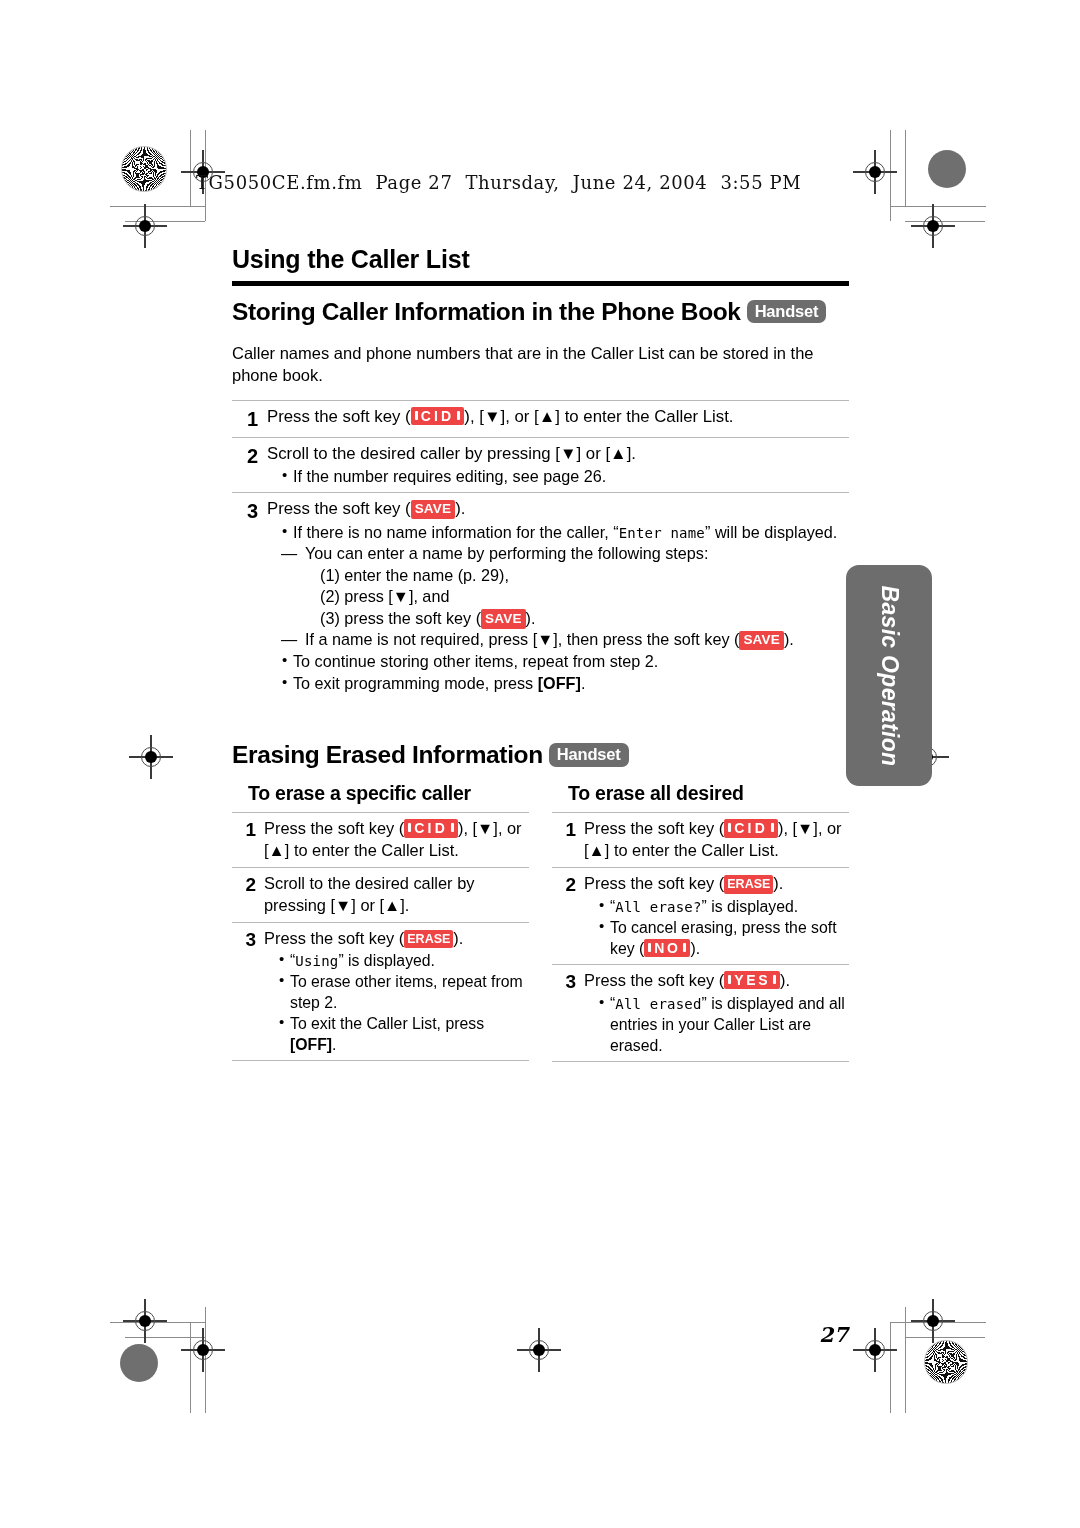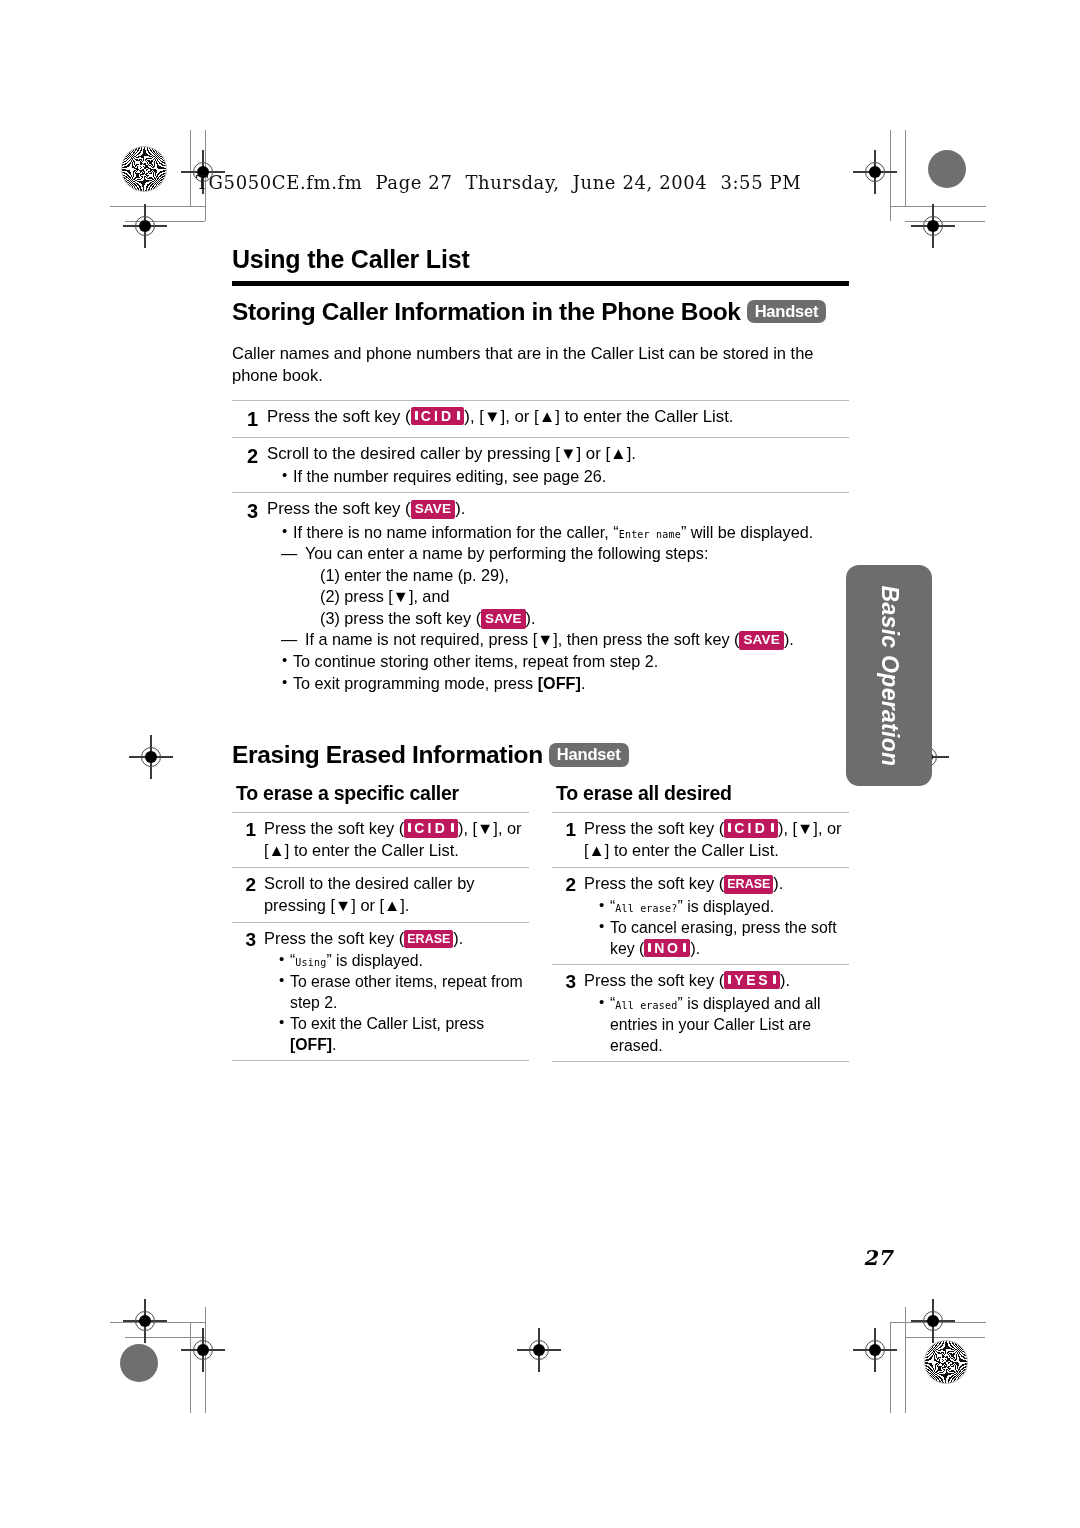--- a/index.html
+++ b/index.html
@@ -59,53 +59,53 @@
   .bullet:before{content:"\2022";position:absolute;left:2px;top:-1px;font-size:15px;}
   .dashitem{position:relative;padding-left:25px;font-size:16.2px;line-height:1.33;}
   .dashitem:before{content:"\2014";position:absolute;left:1px;top:0px;}
   .numitem{padding-left:40px;font-size:16.2px;line-height:1.33;}
   .indent-note{padding-left:13px;}
 
   .note-block{border-top:1.6px solid #b9b9b9;padding-top:7px;margin-top:0;}
   .note-block .bullet{padding-left:11px;}
 
   
-  .softkey{display:inline-block;background:#be185d;color:#fff;font-weight:bold;
+  .softkey{display:inline-block;background:#ef4444;color:#fff;font-weight:bold;
      vertical-align:1px;line-height:1.05;text-align:right;border-radius:2px;}
   .sk-cid{font-size:14px;padding:2px 4px 2px 4px;letter-spacing:3px;min-width:38px;}
   .sk-cid .pad{display:inline-block;width:3px;height:9px;background:#fff;border-radius:1px;
      vertical-align:1px;}
   .sk-cid .txt{display:inline-block;padding:0 3px;letter-spacing:3.2px;}
   .sk-save{font-size:13.5px;padding:2.5px 4px;letter-spacing:.2px;}
   .sk-erase{font-size:12.5px;padding:2.5px 3px;letter-spacing:0px;}
   .sk-no,.sk-yes{font-size:14px;padding:2px 4px;letter-spacing:2px;}
   .sk-no .txt,.sk-yes .txt{display:inline-block;padding:0 3px;letter-spacing:2.6px;}
   .sk-no .pad,.sk-yes .pad{display:inline-block;width:3px;height:9px;background:#fff;
      border-radius:1px;vertical-align:1px;}
 
   .hardkey{font-weight:bold;}
-  .disp{font-family:"DejaVu Sans Mono",monospace;font-size:10px;letter-spacing:.2px;}
+  .disp{font-family:"DejaVu Sans Mono",monospace;font-size:14px;letter-spacing:.2px;}
 
   
   .twocol{display:flex;gap:23px;margin-top:4px;}
   .col{width:297px;}
-  h2.subhead{font-size:19.5px;font-weight:bold;margin:0 0 7px 4px;letter-spacing:-.25px;}
+  h2.subhead{font-size:19.5px;font-weight:bold;margin:0 0 7px 16px;letter-spacing:-.25px;}
   .col .step-body{font-size:16.4px;}
   .col .step-num{font-size:19px;width:24px;flex:0 0 24px;padding-right:8px;}
   .col .bullet{font-size:15.8px;}
 
   
   .sidetab{position:absolute;left:846px;top:565px;width:86px;height:221px;
      background:#6d6d6d;border-radius:13px;}
   .sidetab .lbl{position:absolute;left:50%;top:50%;transform:translate(-50%,-50%) rotate(90deg);
      white-space:nowrap;color:#fff;font-size:23px;font-weight:bold;font-style:italic;
      letter-spacing:.3px;}
 
-  .pagenum{position:absolute;left:0;top:1245px;width:850px;text-align:right;
-     font-family:"DejaVu Serif",serif;font-style:italic;font-weight:bold;font-size:21px;padding-left:44px;}
+  .pagenum{position:absolute;left:0;top:1322px;width:850px;text-align:right;
+     font-family:"DejaVu Serif",serif;font-style:italic;font-weight:bold;font-size:21px;}
 </style>
 </head>
 <body>
 
 <div class="page">
 
   <div>
 
     <div class="regline reg-v" style="left:190px;top:130px;height:76px;"></div>
     <div class="regline reg-v" style="left:205px;top:130px;height:91px;"></div>

